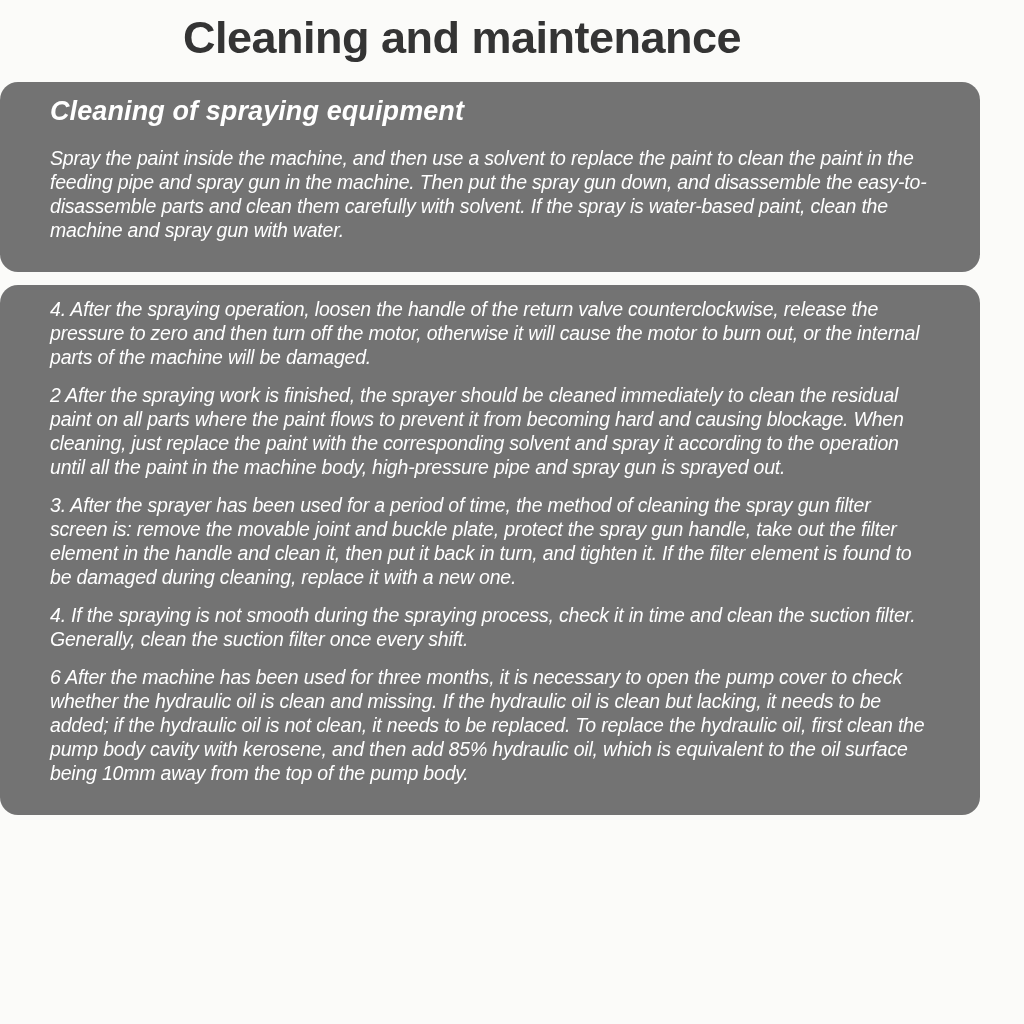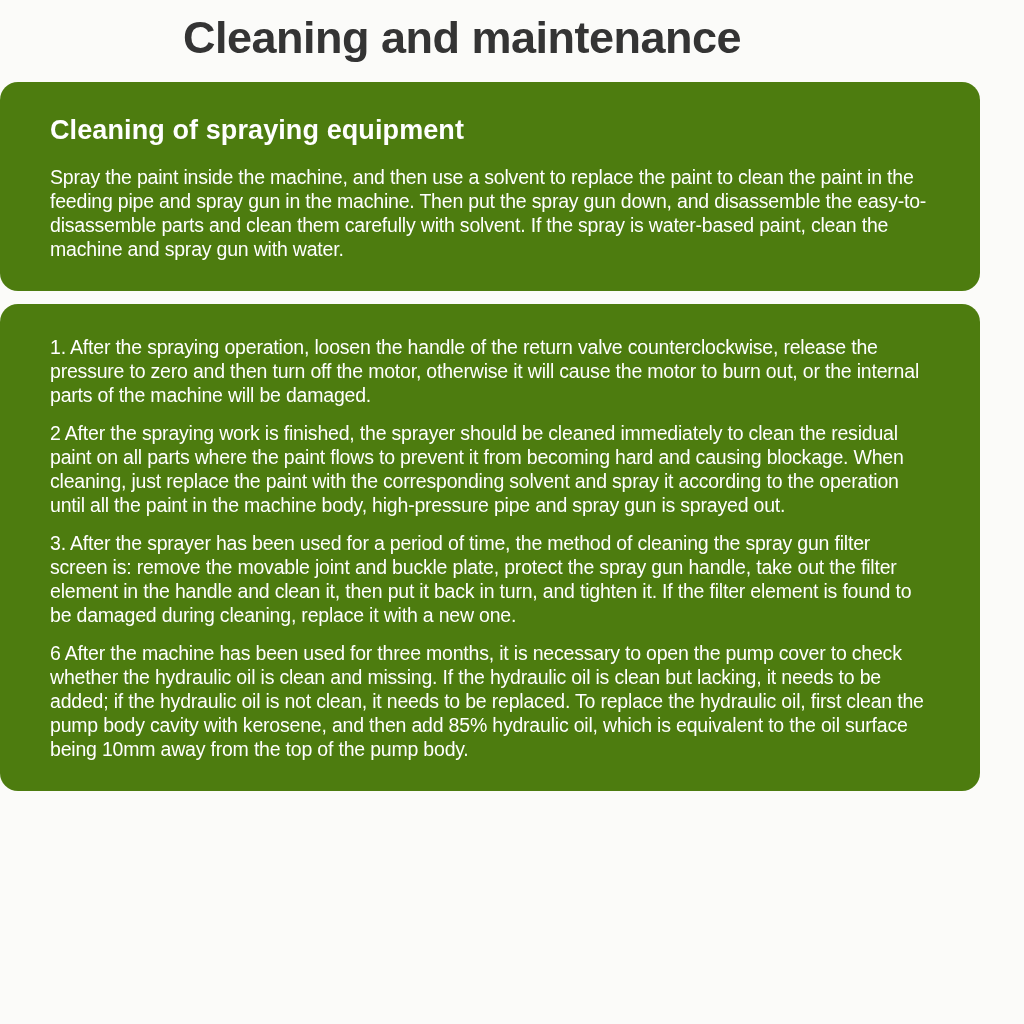--- a/index.html
+++ b/index.html
@@ -24,24 +24,25 @@
     font-size: 45px;
     line-height: 1.15;
     font-weight: bold;
     letter-spacing: -0.5px;
     color: #343434;
   }
   .card {
     box-sizing: border-box;
     width: 980px;
     margin: 0 auto 13px auto;
-    background: #4d7c0f;
+    background: #737373;
     border-radius: 18px;
-    padding: 31px 48px 30px 50px;
+    padding: 12px 48px 30px 50px;
     color: #ffffff;
+    font-style: italic;
   }
   .card h2 {
     margin: 0 0 18px 0;
     font-size: 27px;
     line-height: 34px;
     font-weight: bold;
     letter-spacing: 0.1px;
     color: #ffffff;
   }
   .card p {
@@ -61,19 +62,20 @@
 <div class="page">
 
   <h1 class="page-title">Cleaning and maintenance</h1>
 
   <section class="card">
     <h2>Cleaning of spraying equipment</h2>
     <p class="first">Spray the paint inside the machine, and then use a solvent to replace the paint to clean the paint in the feeding pipe and spray gun in the machine. Then put the spray gun down, and disassemble the easy-to-disassemble parts and clean them carefully with solvent. If the spray is water-based paint, clean the machine and spray gun with water.</p>
   </section>
 
   <section class="card">
-    <p class="first">1. After the spraying operation, loosen the handle of the return valve counterclockwise, release the pressure to zero and then turn off the motor, otherwise it will cause the motor to burn out, or the internal parts of the machine will be damaged.</p>
+    <p class="first">4. After the spraying operation, loosen the handle of the return valve counterclockwise, release the pressure to zero and then turn off the motor, otherwise it will cause the motor to burn out, or the internal parts of the machine will be damaged.</p>
     <p>2 After the spraying work is finished, the sprayer should be cleaned immediately to clean the residual paint on all parts where the paint flows to prevent it from becoming hard and causing blockage. When cleaning, just replace the paint with the corresponding solvent and spray it according to the operation until all the paint in the machine body, high-pressure pipe and spray gun is sprayed out.</p>
     <p>3. After the sprayer has been used for a period of time, the method of cleaning the spray gun filter screen is: remove the movable joint and buckle plate, protect the spray gun handle, take out the filter element in the handle and clean it, then put it back in turn, and tighten it. If the filter element is found to be damaged during cleaning, replace it with a new one.</p>
+    <p>4. If the spraying is not smooth during the spraying process, check it in time and clean the suction filter. Generally, clean the suction filter once every shift.</p>
     <p>6 After the machine has been used for three months, it is necessary to open the pump cover to check whether the hydraulic oil is clean and missing. If the hydraulic oil is clean but lacking, it needs to be added; if the hydraulic oil is not clean, it needs to be replaced. To replace the hydraulic oil, first clean the pump body cavity with kerosene, and then add 85% hydraulic oil, which is equivalent to the oil surface being 10mm away from the top of the pump body.</p>
   </section>
 
 </div>
 
 </body></html>

